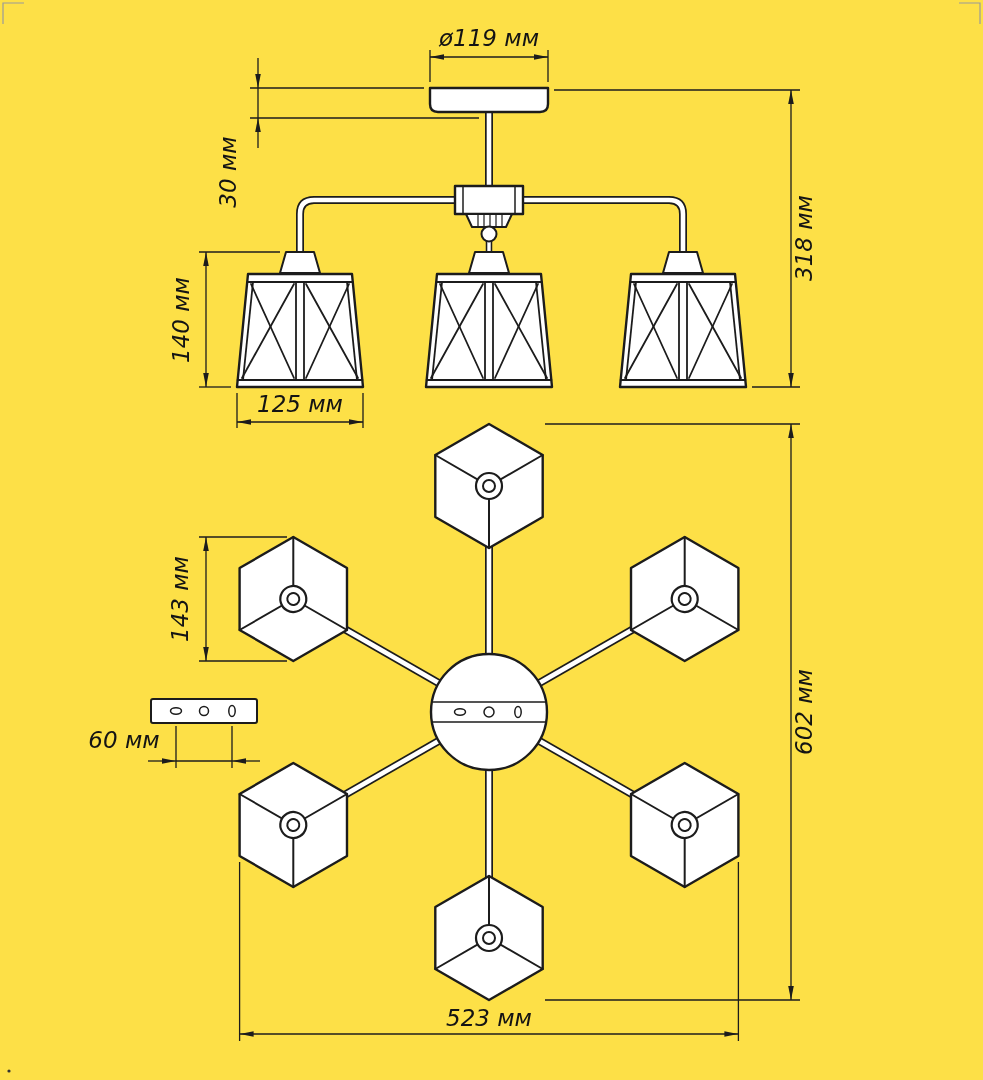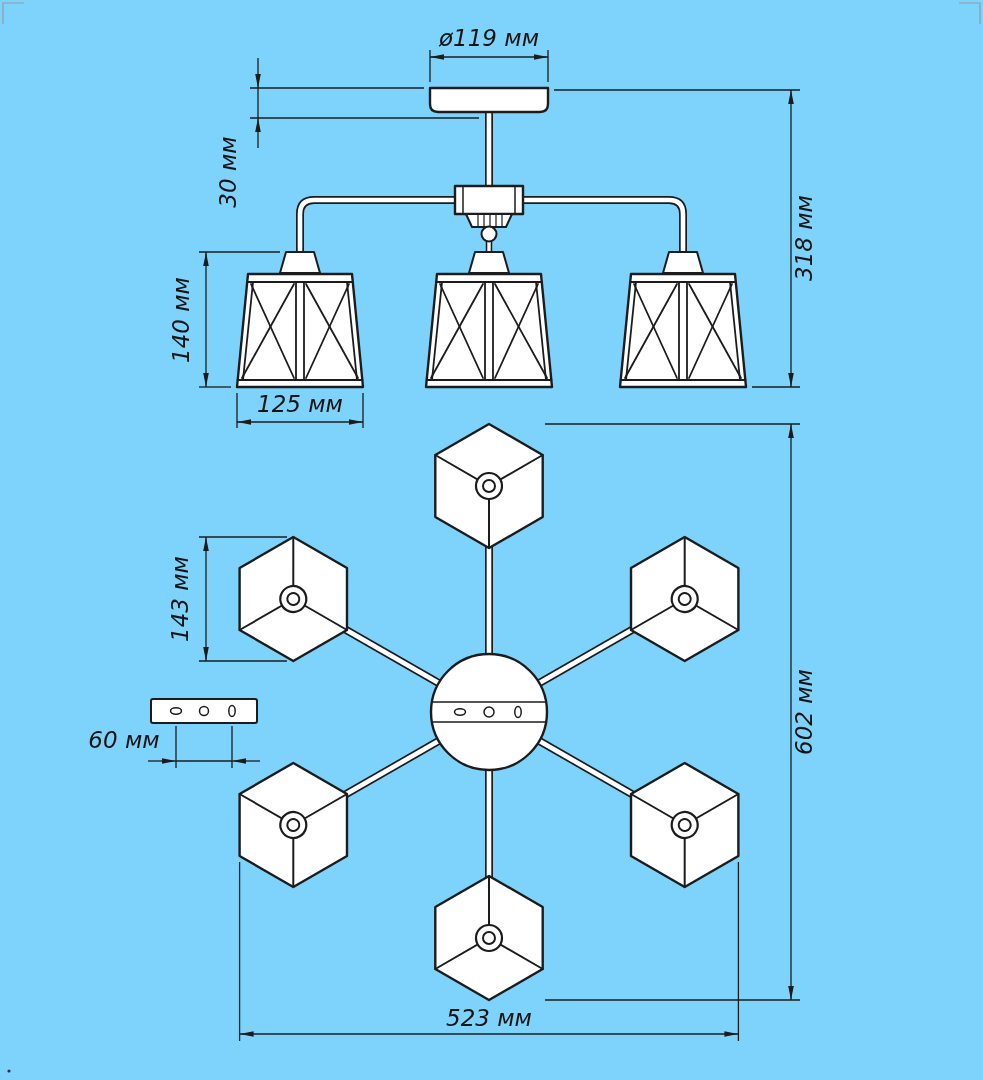--- a/index.html
+++ b/index.html
@@ -1,16 +1,16 @@
 <!DOCTYPE html>
 <html><head>
 <meta charset="utf-8">
 <style>
   html,body { margin:0; padding:0; background:#ffffff; }
-  .page { width:983px; height:1080px; background:#7dd3fc; position:relative; overflow:hidden; }
+  .page { width:983px; height:1080px; background:#fde047; position:relative; overflow:hidden; }
   svg { display:block; }
   .o     { fill:#ffffff; stroke:#1c1c1c; stroke-width:2.4; stroke-linejoin:round; }
   .o2    { fill:#ffffff; stroke:#1c1c1c; stroke-width:2; stroke-linejoin:round; }
   .l     { fill:none; stroke:#1c1c1c; stroke-width:1.8; stroke-linecap:round; }
   .l2    { fill:none; stroke:#1c1c1c; stroke-width:2; stroke-linecap:round; }
   .thin  { stroke-width:1.5; }
   .hatch { stroke-width:1.2; }
   .tubeO { fill:none; stroke:#1c1c1c; stroke-width:8; stroke-linecap:butt; }
   .tubeI { fill:none; stroke:#ffffff; stroke-width:4.6; stroke-linecap:butt; }
   .tubeOs{ fill:none; stroke:#1c1c1c; stroke-width:6.5; stroke-linecap:butt; }

